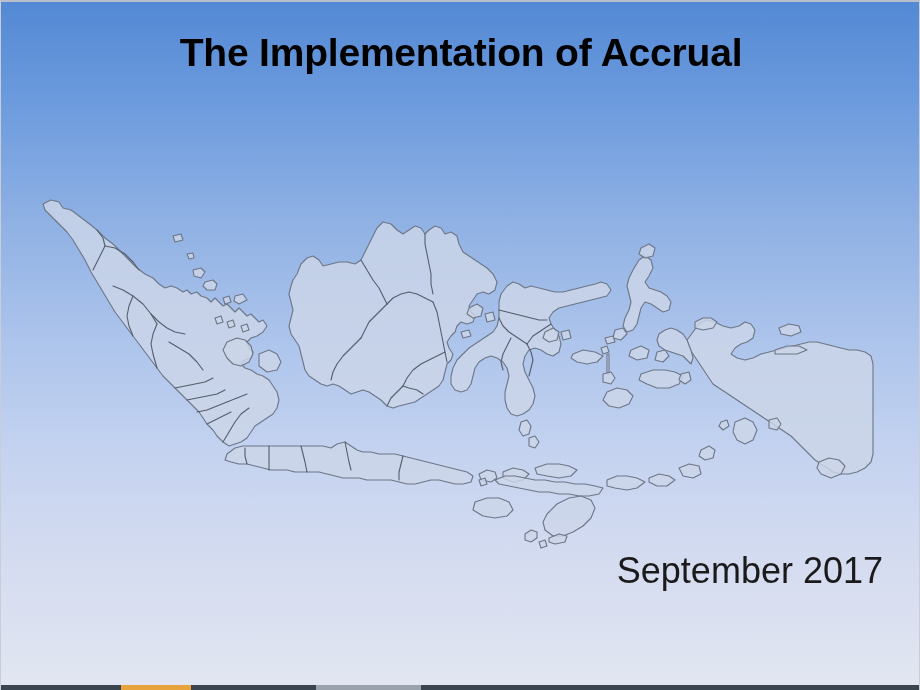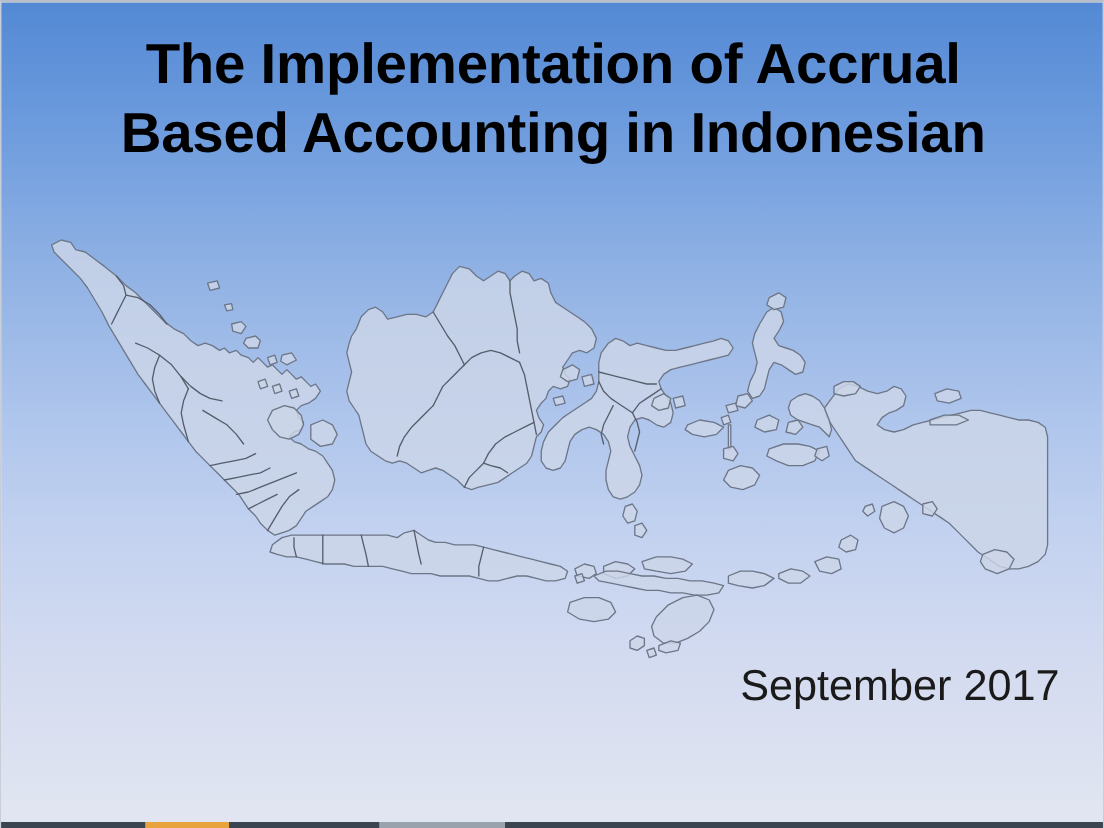--- a/index.html
+++ b/index.html
@@ -65,21 +65,21 @@
     position: absolute;
     left: 40px;
     top: 22px;
     width: 840px;
     text-align: center;
     z-index: 5;
   }
   .title-line {
     font-family: "Liberation Sans", sans-serif;
     font-weight: bold;
-    font-size: 47px;
+    font-size: 39px;
     line-height: 58px;
     color: #000000;
     letter-spacing: -0.2px;
     white-space: nowrap;
   }
 
   
   #date-block {
     position: absolute;
     right: 36px;
@@ -323,21 +323,20 @@
         <path class="landmass" d="M 546,512 L 556,502 L 568,496 L 580,494 L 590,498 L 594,506 L 590,516 L 582,524 L 572,530 L 562,534 L 552,534 L 544,528 L 542,520 Z"></path>
         <path class="landmass" d="M 548,536 L 558,532 L 566,534 L 564,540 L 554,542 L 548,540 Z"></path>
         <path class="landmass" d="M 538,540 L 544,538 L 546,544 L 540,546 Z"></path>
       </g>
 
     </svg>
   </div>
 
   <div id="title-block">
     <div class="title-line">The Implementation of Accrual</div>
-    <div class="title-line">Based Accounting in Indonesian</div>
   </div>
 
   <div id="date-block">
     <div id="date-text">September 2017</div>
   </div>
 
   <div id="bottom-strip">
     <div class="strip-seg blank" style="width:120px"></div>
     <div class="strip-seg accent" style="width:70px"></div>
     <div class="strip-seg blank" style="width:125px"></div>

